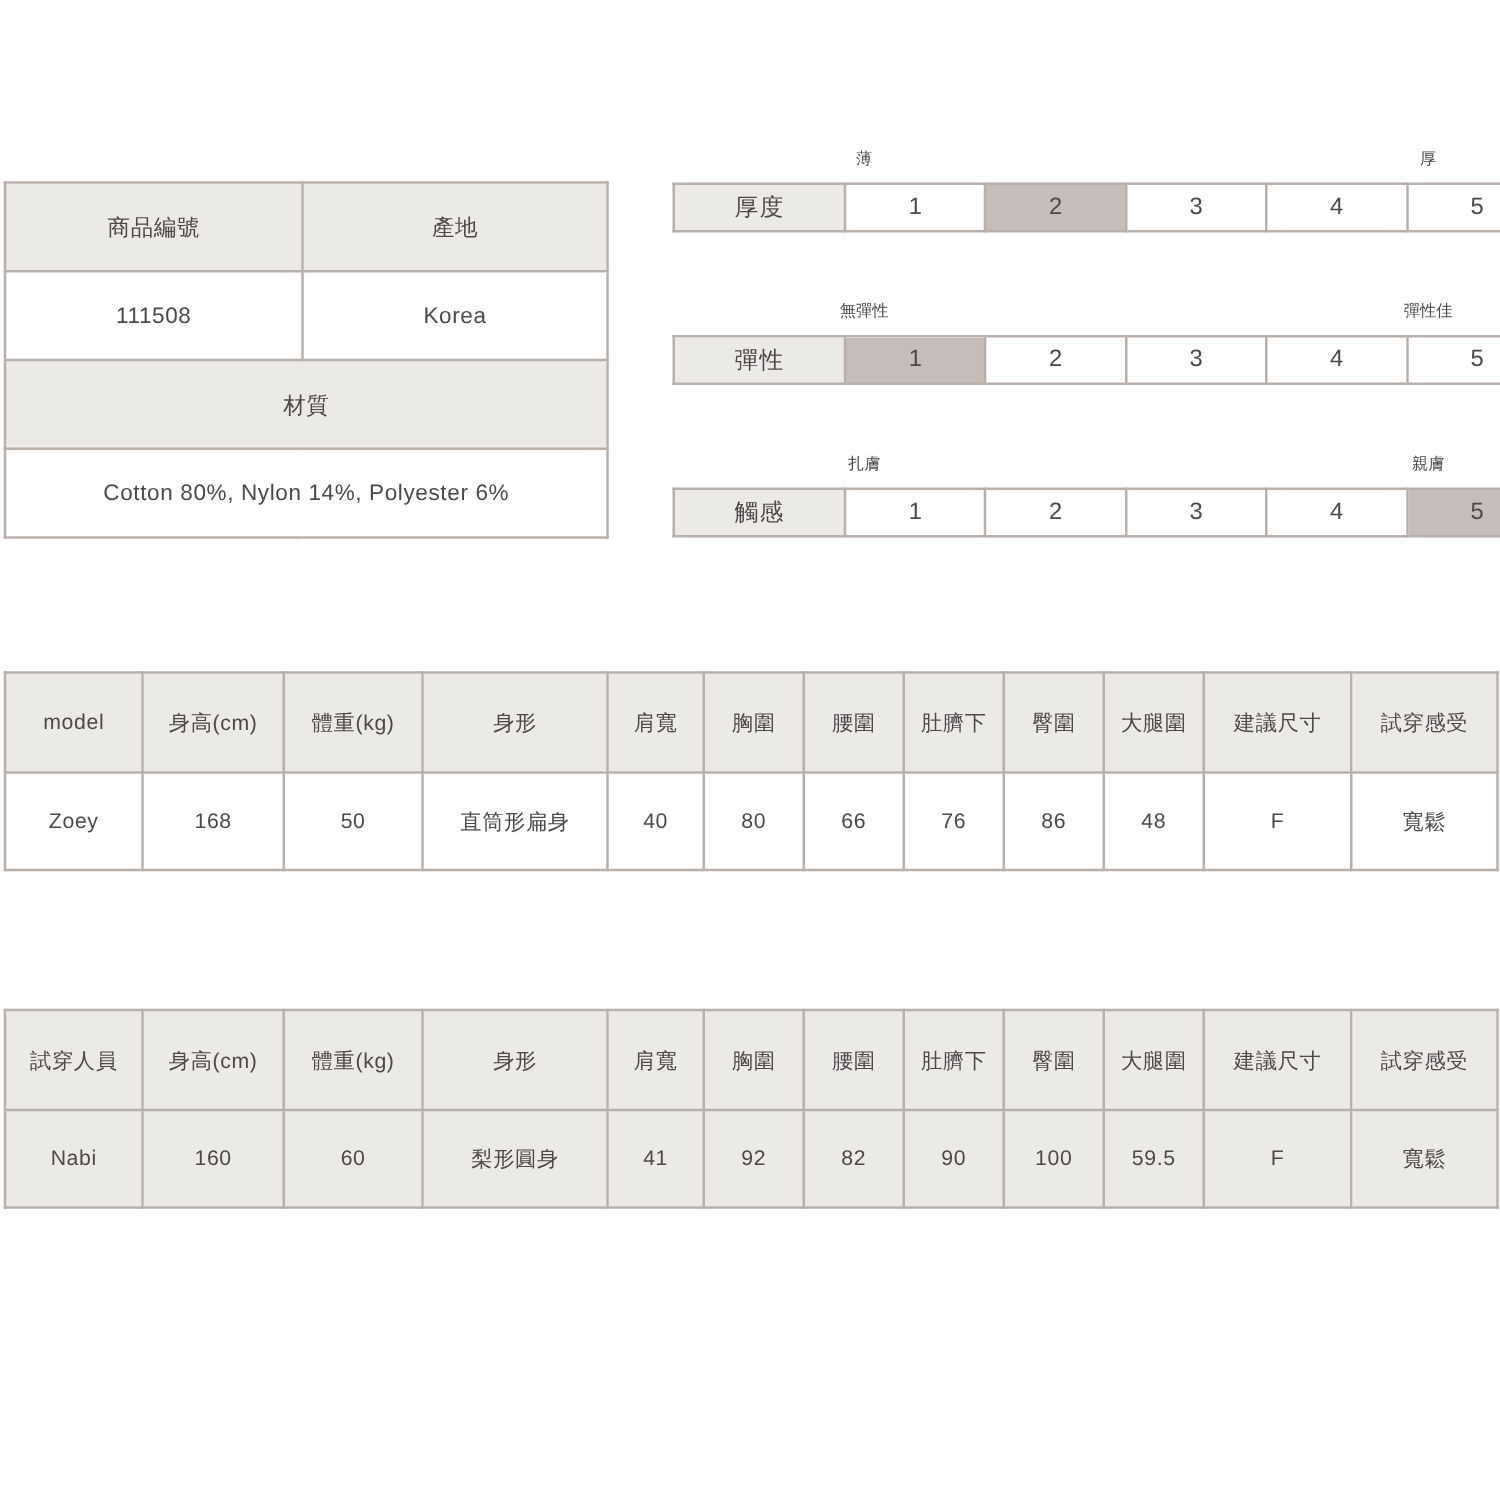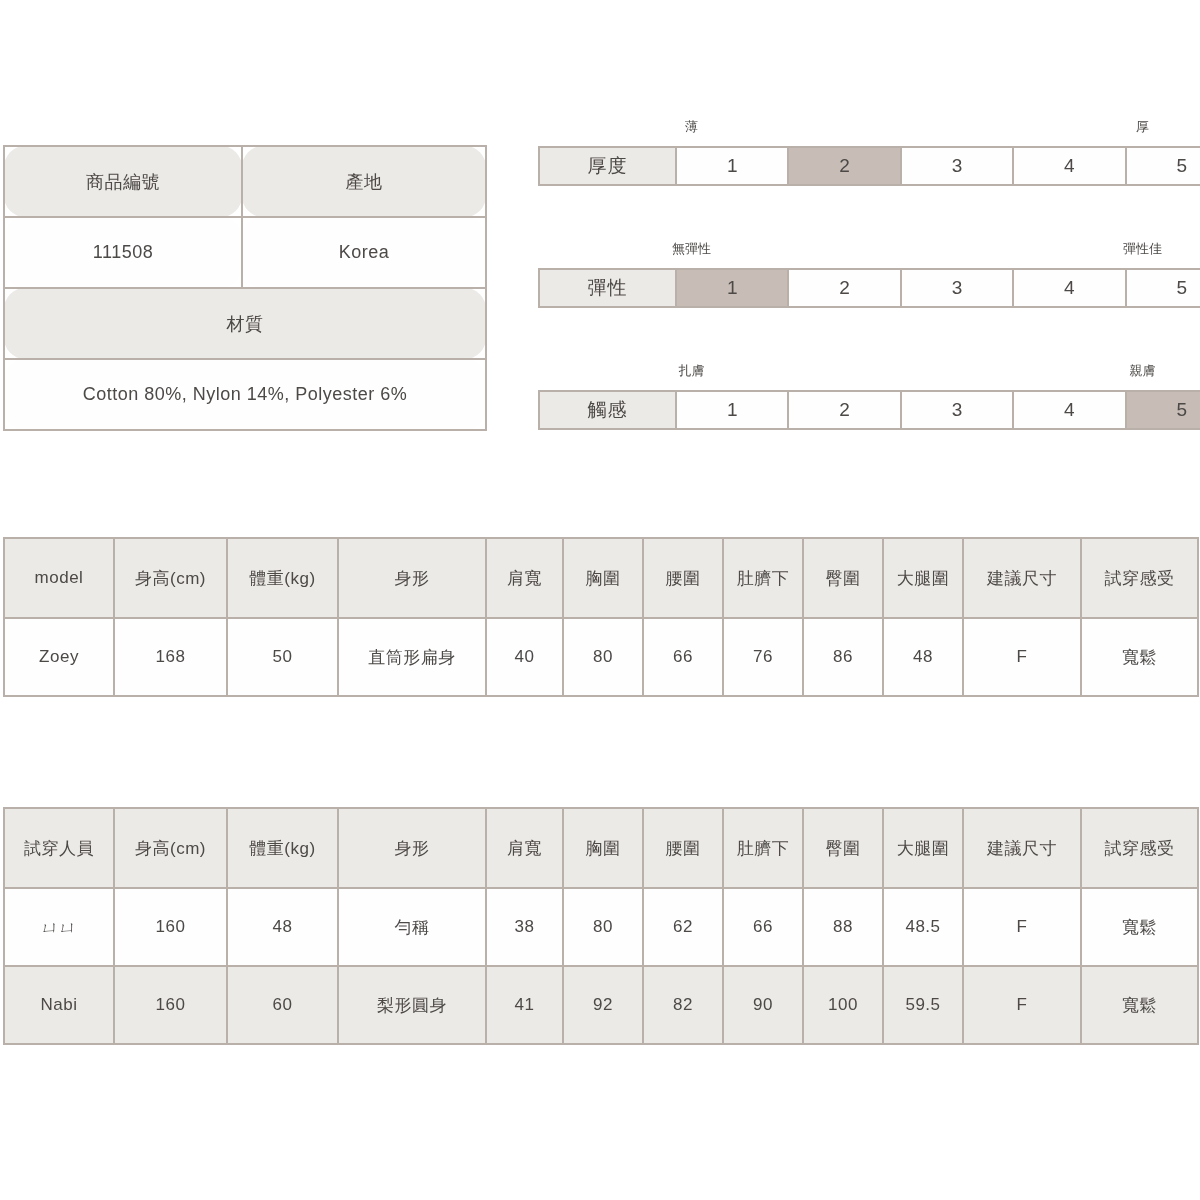--- a/index.html
+++ b/index.html
@@ -31,21 +31,21 @@
     vertical-align:middle;
     background:var(--cell-bg);
     padding:0 4px;
     overflow:hidden;
     white-space:nowrap;
   }
   table.tbl td.h{background:var(--header-bg);}
 
   
   .info-table{left:3px;top:145px;width:482px;}
-  .info-table td{height:69px;font-size:18px;letter-spacing:0.5px;border-radius:21px;}
+  .info-table td{height:69px;font-size:18px;letter-spacing:0.5px;}
 
   
   .scale-block{position:absolute;left:498px;width:701px;}
   .scale-labels{
     position:absolute;top:8px;left:0;right:0;
     display:grid;
     grid-template-columns:137px repeat(5,1fr);
     font-size:13px;color:var(--text);
   }
   .scale-labels .min{grid-column:2;justify-self:center;}
@@ -248,34 +248,20 @@
         <td class="h">身形</td>
         <td class="h">肩寬</td>
         <td class="h">胸圍</td>
         <td class="h">腰圍</td>
         <td class="h">肚臍下</td>
         <td class="h">臀圍</td>
         <td class="h">大腿圍</td>
         <td class="h">建議尺寸</td>
         <td class="h">試穿感受</td>
       </tr>
-      <tr>
-        <td>ㄩㄩ</td>
-        <td>160</td>
-        <td>48</td>
-        <td>勻稱</td>
-        <td>38</td>
-        <td>80</td>
-        <td>62</td>
-        <td>66</td>
-        <td>88</td>
-        <td>48.5</td>
-        <td>F</td>
-        <td>寬鬆</td>
-      </tr>
       <tr class="alt">
         <td>Nabi</td>
         <td>160</td>
         <td>60</td>
         <td>梨形圓身</td>
         <td>41</td>
         <td>92</td>
         <td>82</td>
         <td>90</td>
         <td>100</td>

